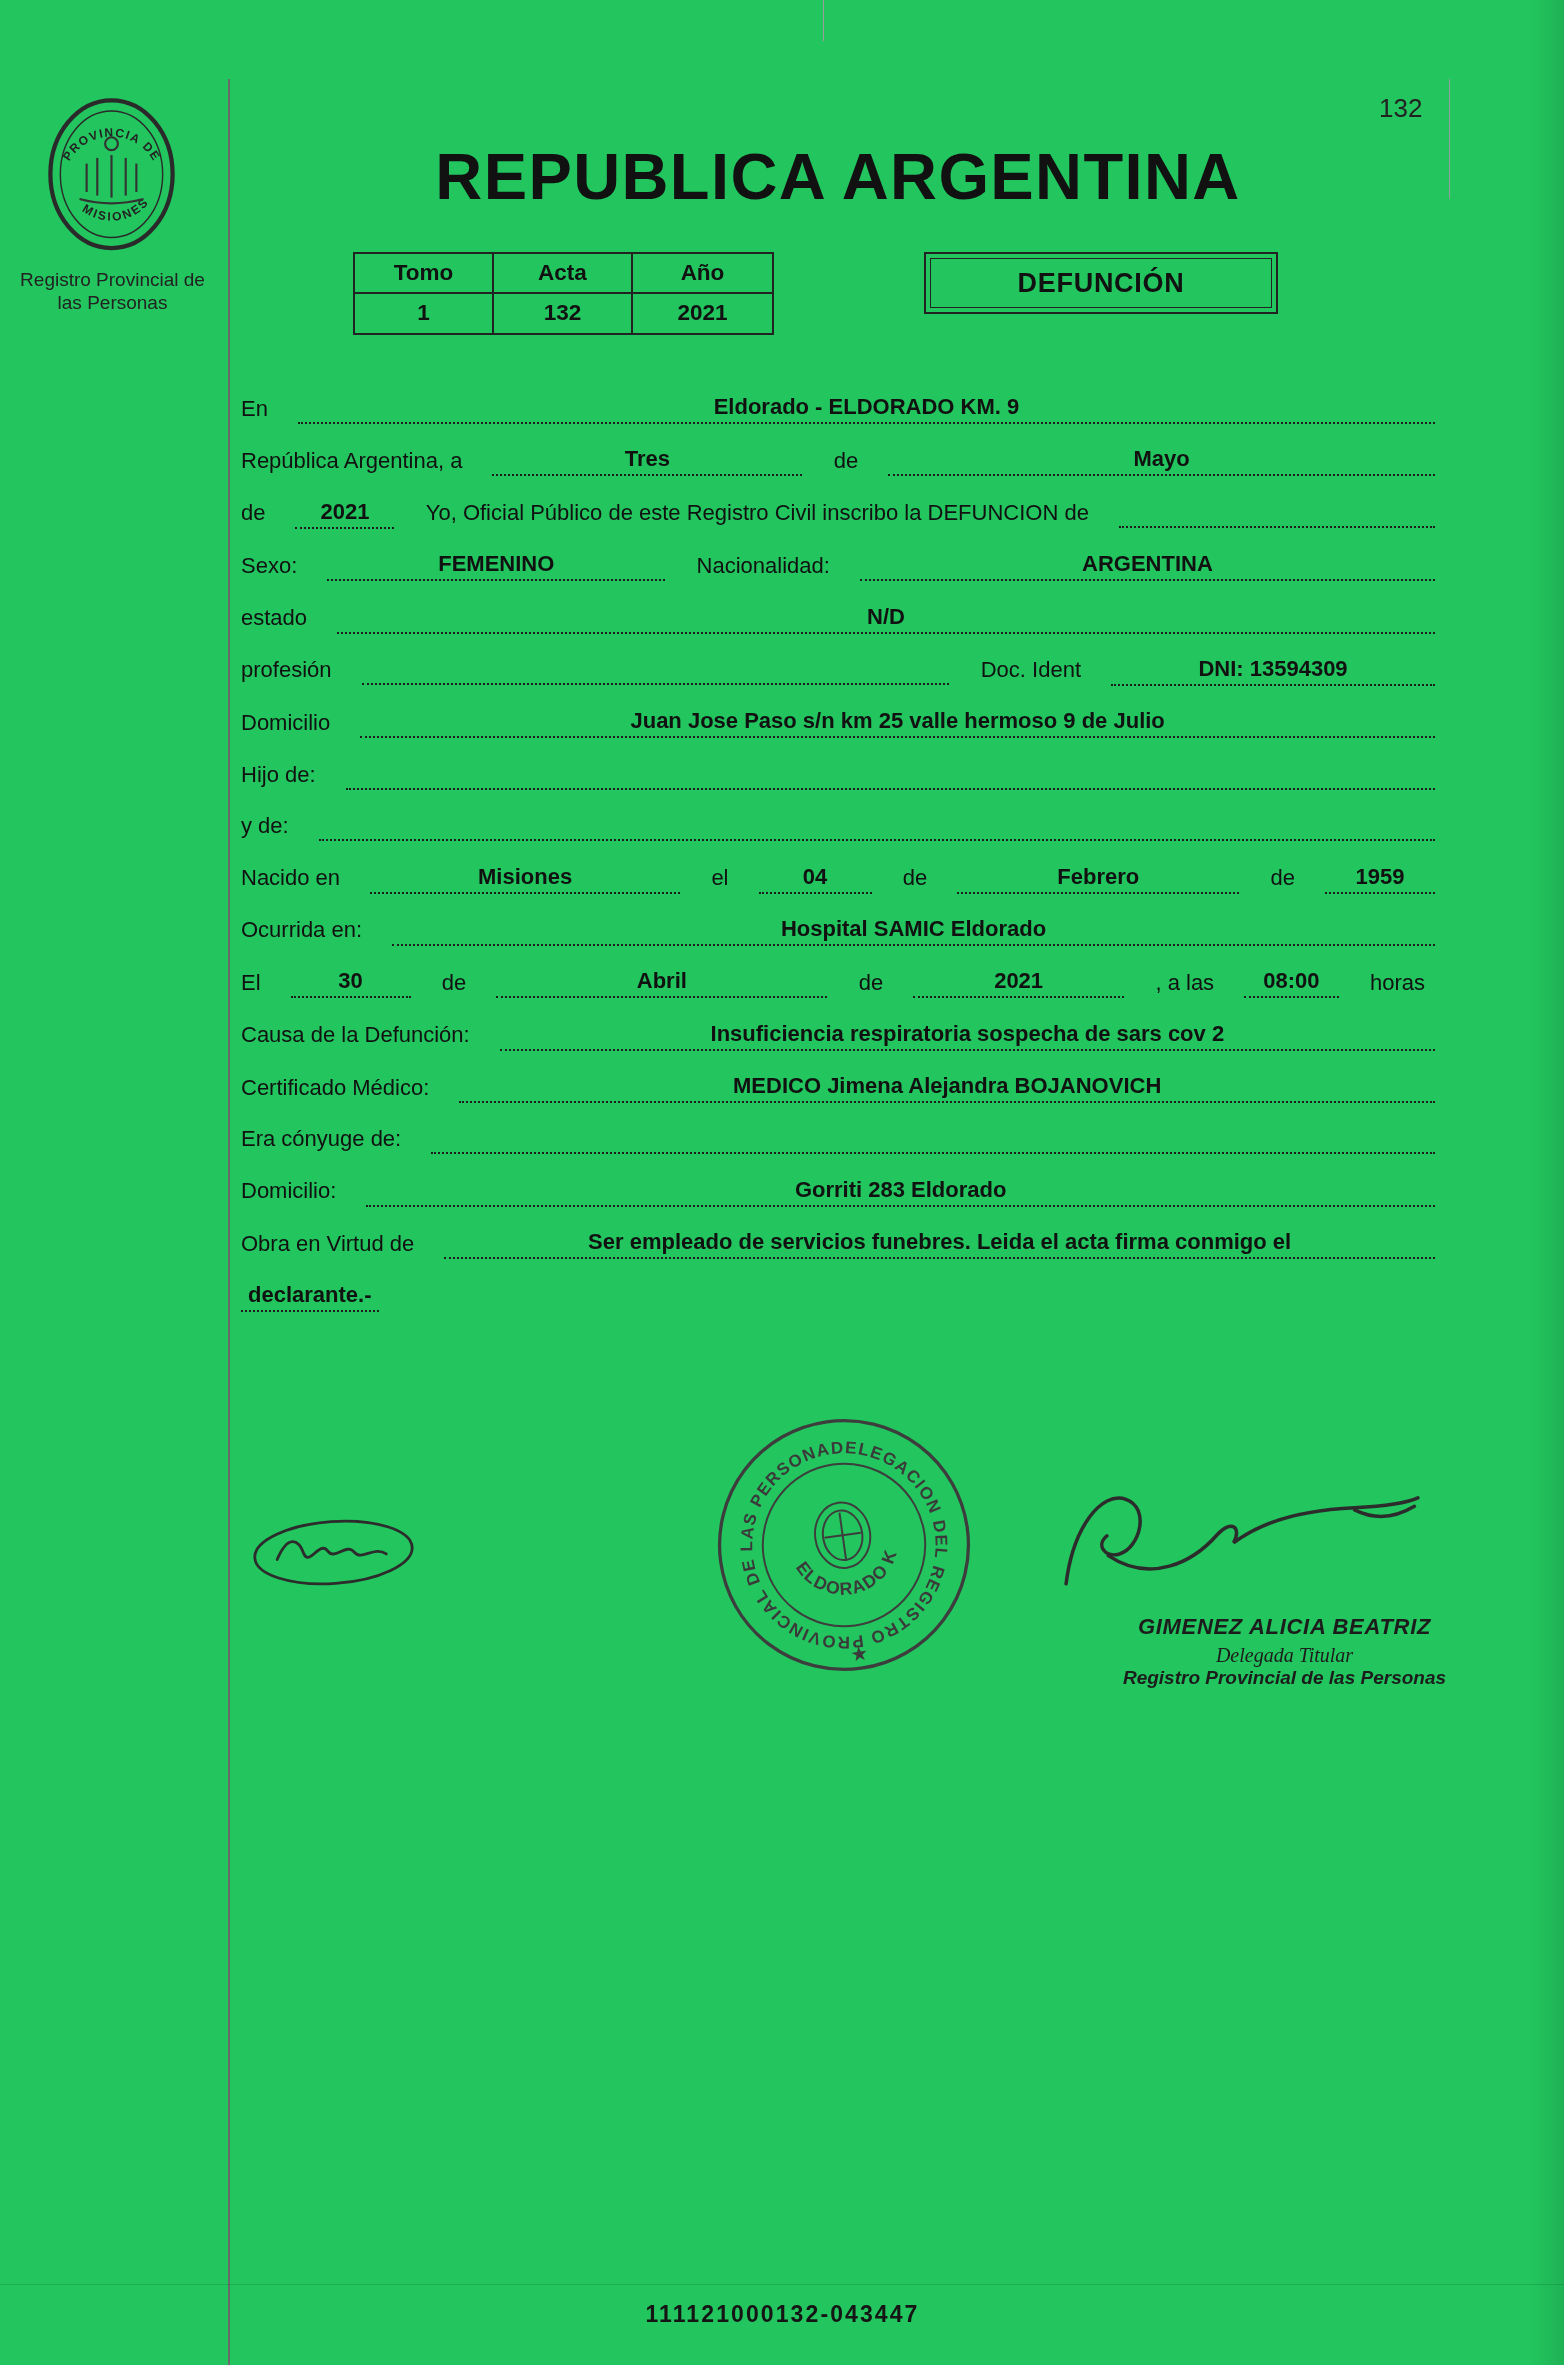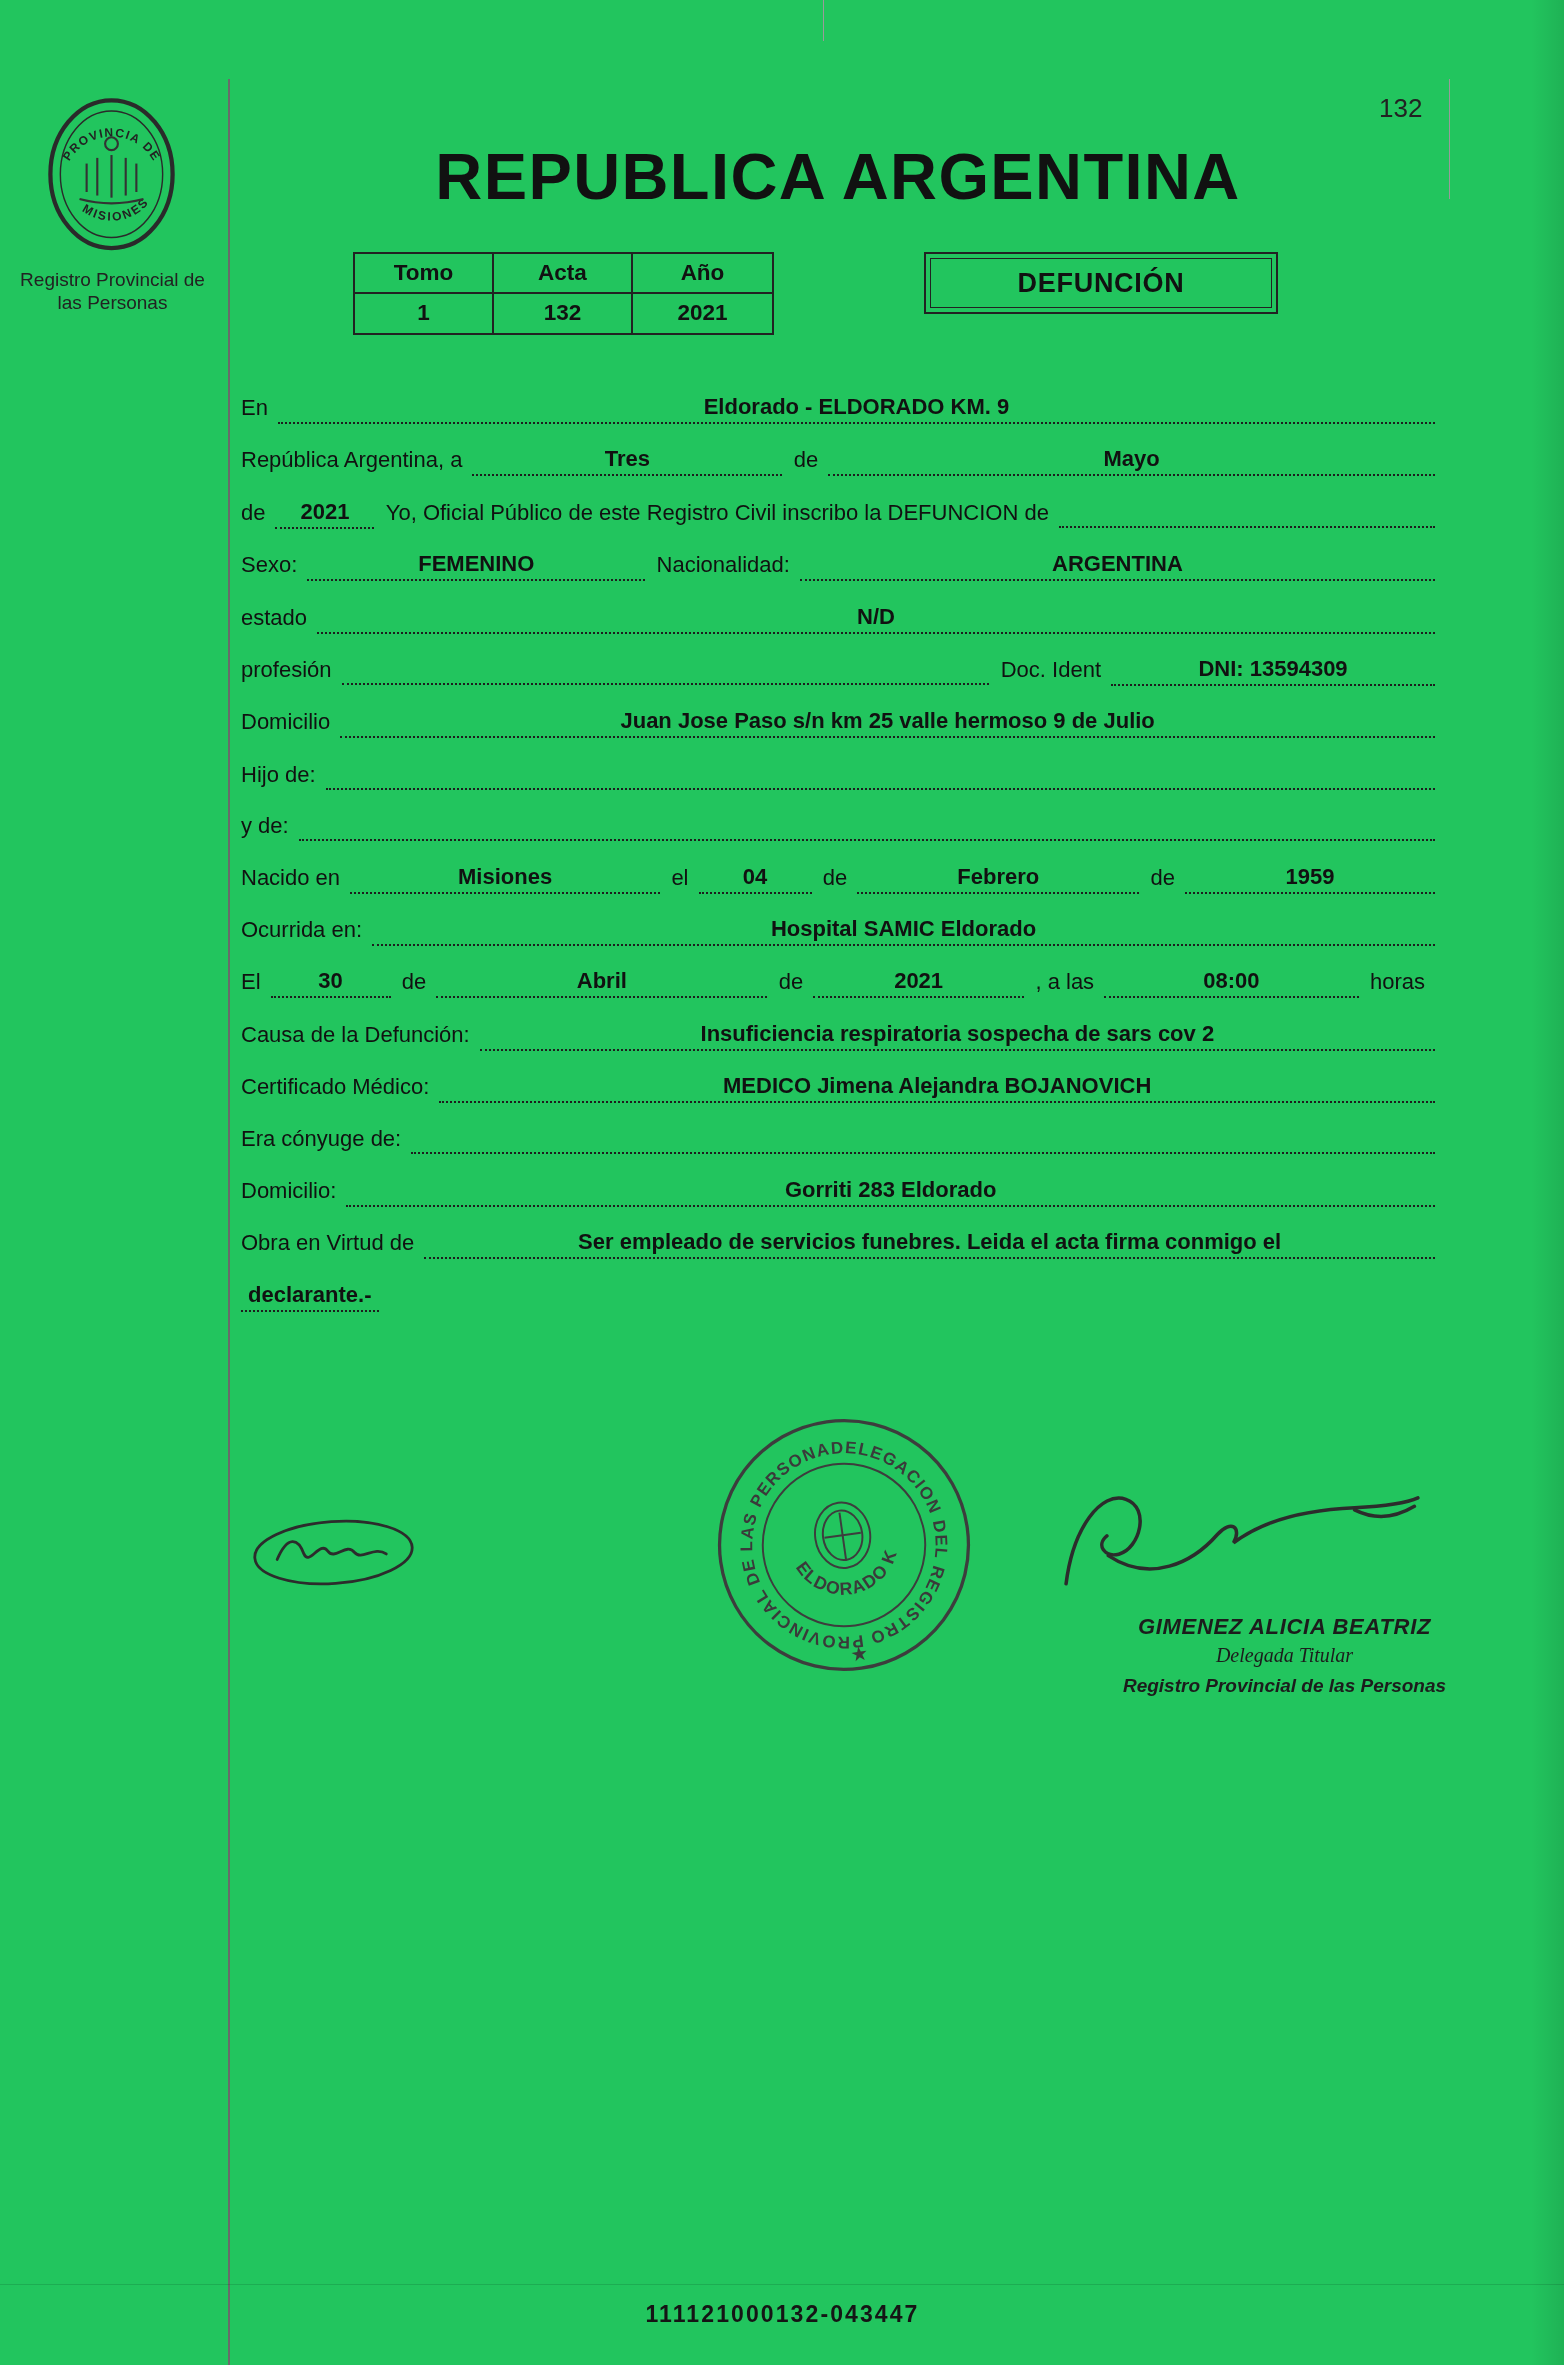--- a/index.html
+++ b/index.html
@@ -33,37 +33,37 @@
   .rec-cell.last-row { border-bottom:none; }
 
   .def-box { position:absolute; left:924px; top:252px; width:354px; height:62px;
              border:2.1px solid #222; padding:4.2px; }
   .def-box-inner { width:100%; height:100%; border:1.4px solid #222;
                    display:flex; align-items:center; justify-content:center;
                    font-size:27px; font-weight:bold; letter-spacing:0.7px; }
 
   
   .form { position:absolute; left:241px; top:392px; width:1194px; font-size:22px; }
-  .row  { display:flex; align-items:flex-start; min-height:31px; margin-bottom:20.4px; }
+  .row  { display:flex; align-items:center; min-height:31px; margin-bottom:20.4px;gap:20px; }
   .lbl  { white-space:nowrap; line-height:31px; padding-right:10px; }
   .lbl.pad-l { padding-left:11.3px; }
   .fill { border-bottom:2.8px dotted #1d1d1d; text-align:center; font-weight:bold;
           line-height:30px; min-height:31px; white-space:nowrap; overflow:hidden; }
   .fill.grow { flex:1 1 auto; }
   .fill.fit  { flex:0 0 auto; padding:0 7px; }
 
   
   .sig-area { position:absolute; left:228px; top:1401px; width:1337px; height:331px; }
   .left-sig  { position:absolute; left:21px;  top:109px; }
   .stamp     { position:absolute; left:485px; top:12.7px; transform:rotate(-8deg); }
   .right-sig { position:absolute; left:824px; top:77px; }
   .sig-text  { position:absolute; left:845px; top:213px; width:423px; text-align:center; color:#1c1c1c;font-style:italic; }
   .sig-name  { font-size:22px; font-weight:bold; letter-spacing:0.7px; }
   .sig-title { font-size:20px; font-family:"Liberation Serif", serif; margin-top:4.2px; }
-  .sig-org   { font-size:19px; font-weight:bold; margin-top:8px; }
+  .sig-org   { font-size:19px; font-weight:bold; margin-top:0; }
 
   .footer-code { position:absolute; left:0; top:2301px; width:1565px; text-align:center;
                  font-size:23px; font-weight:bold; letter-spacing:2.1px; color:#151515; }
 </style>
 </head>
 <body>
 
 <div class="page">
 
   <div class="rule-left"></div>

